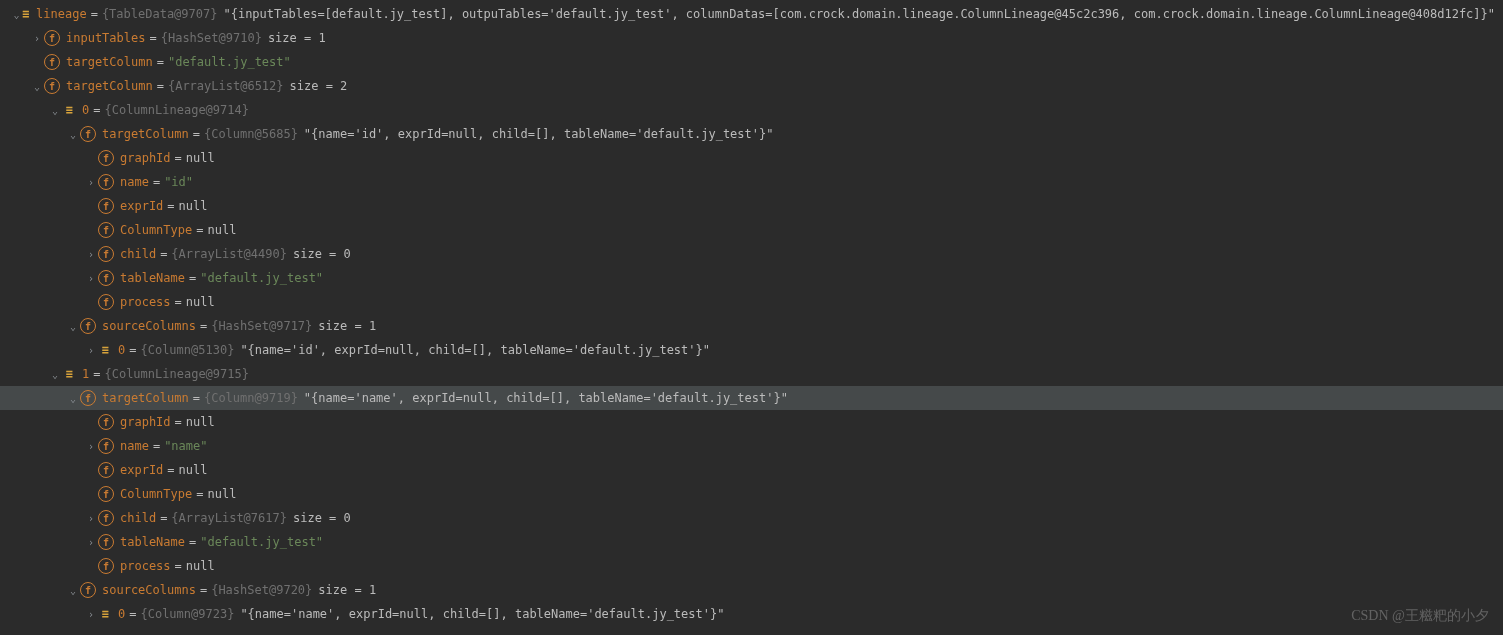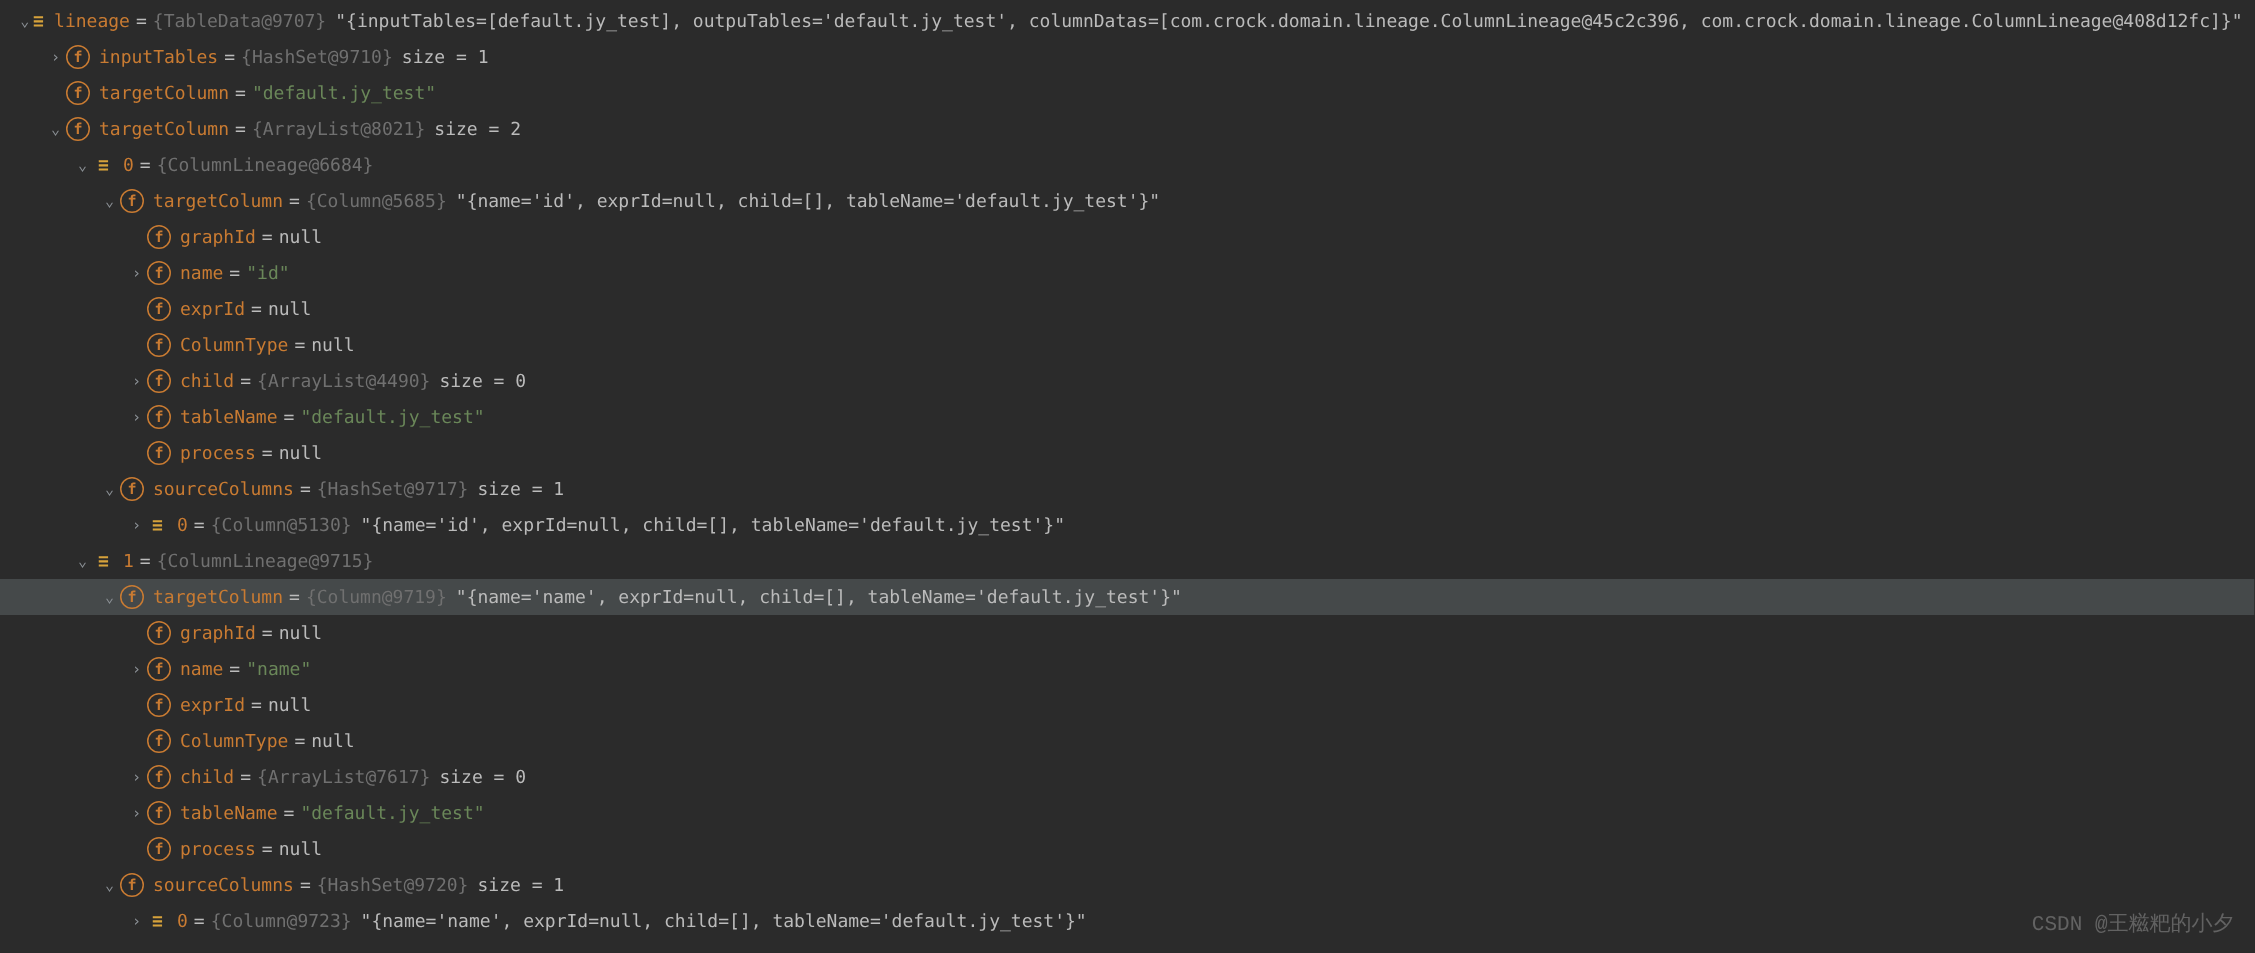--- a/index.html
+++ b/index.html
@@ -52,21 +52,21 @@
   .eq { color: #bbb; margin: 0 4px; }
   .obj { color: #707070; }
   .str { color: #6a8759; }
   .val { color: #bbb; }
   .summ { color: #bbb; }
   .watermark {
     position: absolute;
     right: 14px;
     bottom: 10px;
     color: rgba(200,200,200,0.35);
-    font-family: Liberation Mono, monospace;
+    font-family: Liberation Serif, serif;
     font-size: 14px;
   }
 </style>
 </head>
 <body>
 
 <div class="tree" id="tree">
     <div class="row">
       <span class="ind" style="width: 12px;"></span>
       <span class="arrow">⌄</span>
@@ -92,30 +92,30 @@
       <span class="name">targetColumn</span>
       <span class="eq"> = </span>
       <span class="str">"default.jy_test"</span>
     </div>
     <div class="row">
       <span class="ind" style="width: 30px;"></span>
       <span class="arrow">⌄</span>
       <span class="icon icon-f">f</span>
       <span class="name">targetColumn</span>
       <span class="eq"> = </span>
-      <span class="obj">{ArrayList@8021}</span>
+      <span class="obj">{ArrayList@6512}</span>
       <span class="val" style="margin-left: 6px;">size = 2</span>
     </div>
     <div class="row">
       <span class="ind" style="width: 48px;"></span>
       <span class="arrow">⌄</span>
       <span class="icon icon-obj">≡</span>
       <span class="name">0</span>
       <span class="eq"> = </span>
-      <span class="obj">{ColumnLineage@6684}</span>
+      <span class="obj">{ColumnLineage@9714}</span>
     </div>
     <div class="row">
       <span class="ind" style="width: 66px;"></span>
       <span class="arrow">⌄</span>
       <span class="icon icon-f">f</span>
       <span class="name">targetColumn</span>
       <span class="eq"> = </span>
       <span class="obj">{Column@5685}</span>
       <span class="summ" style="margin-left: 6px;">"{name='id', exprId=null, child=[], tableName='default.jy_test'}"</span>
     </div>

